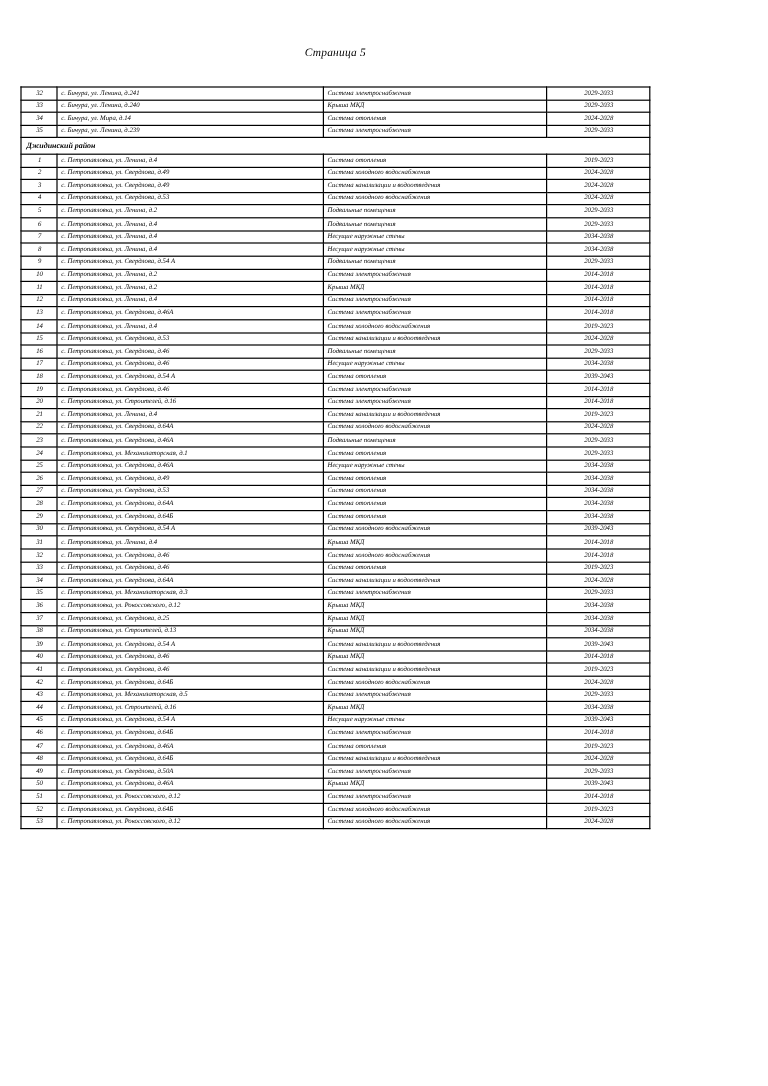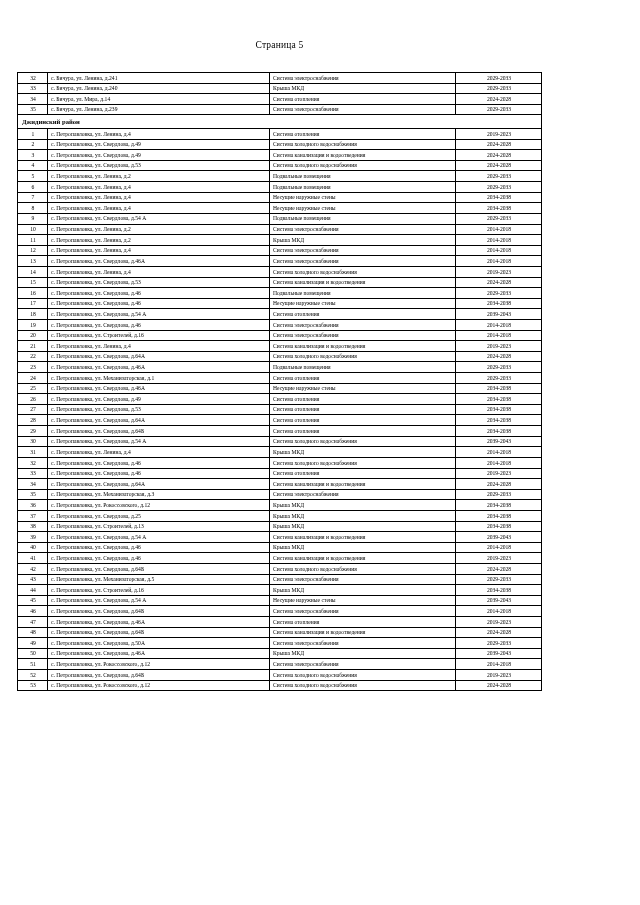--- a/index.html
+++ b/index.html
@@ -13,20 +13,21 @@
     font-family: "Liberation Serif", serif;
     color: #000000;
     position: relative;
   }
   .page {
     width: 559px;
     height: 905px;
     box-sizing: border-box;
     padding: 0;
     position: relative;
+    font-style: italic;
   }
   .page-header {
     text-align: center;
     font-size: 9.5px;
     font-family: "Liberation Serif", serif;
     padding-top: 40px;
     padding-bottom: 22px;
     letter-spacing: 0.2px;
   }
   table.reg {

